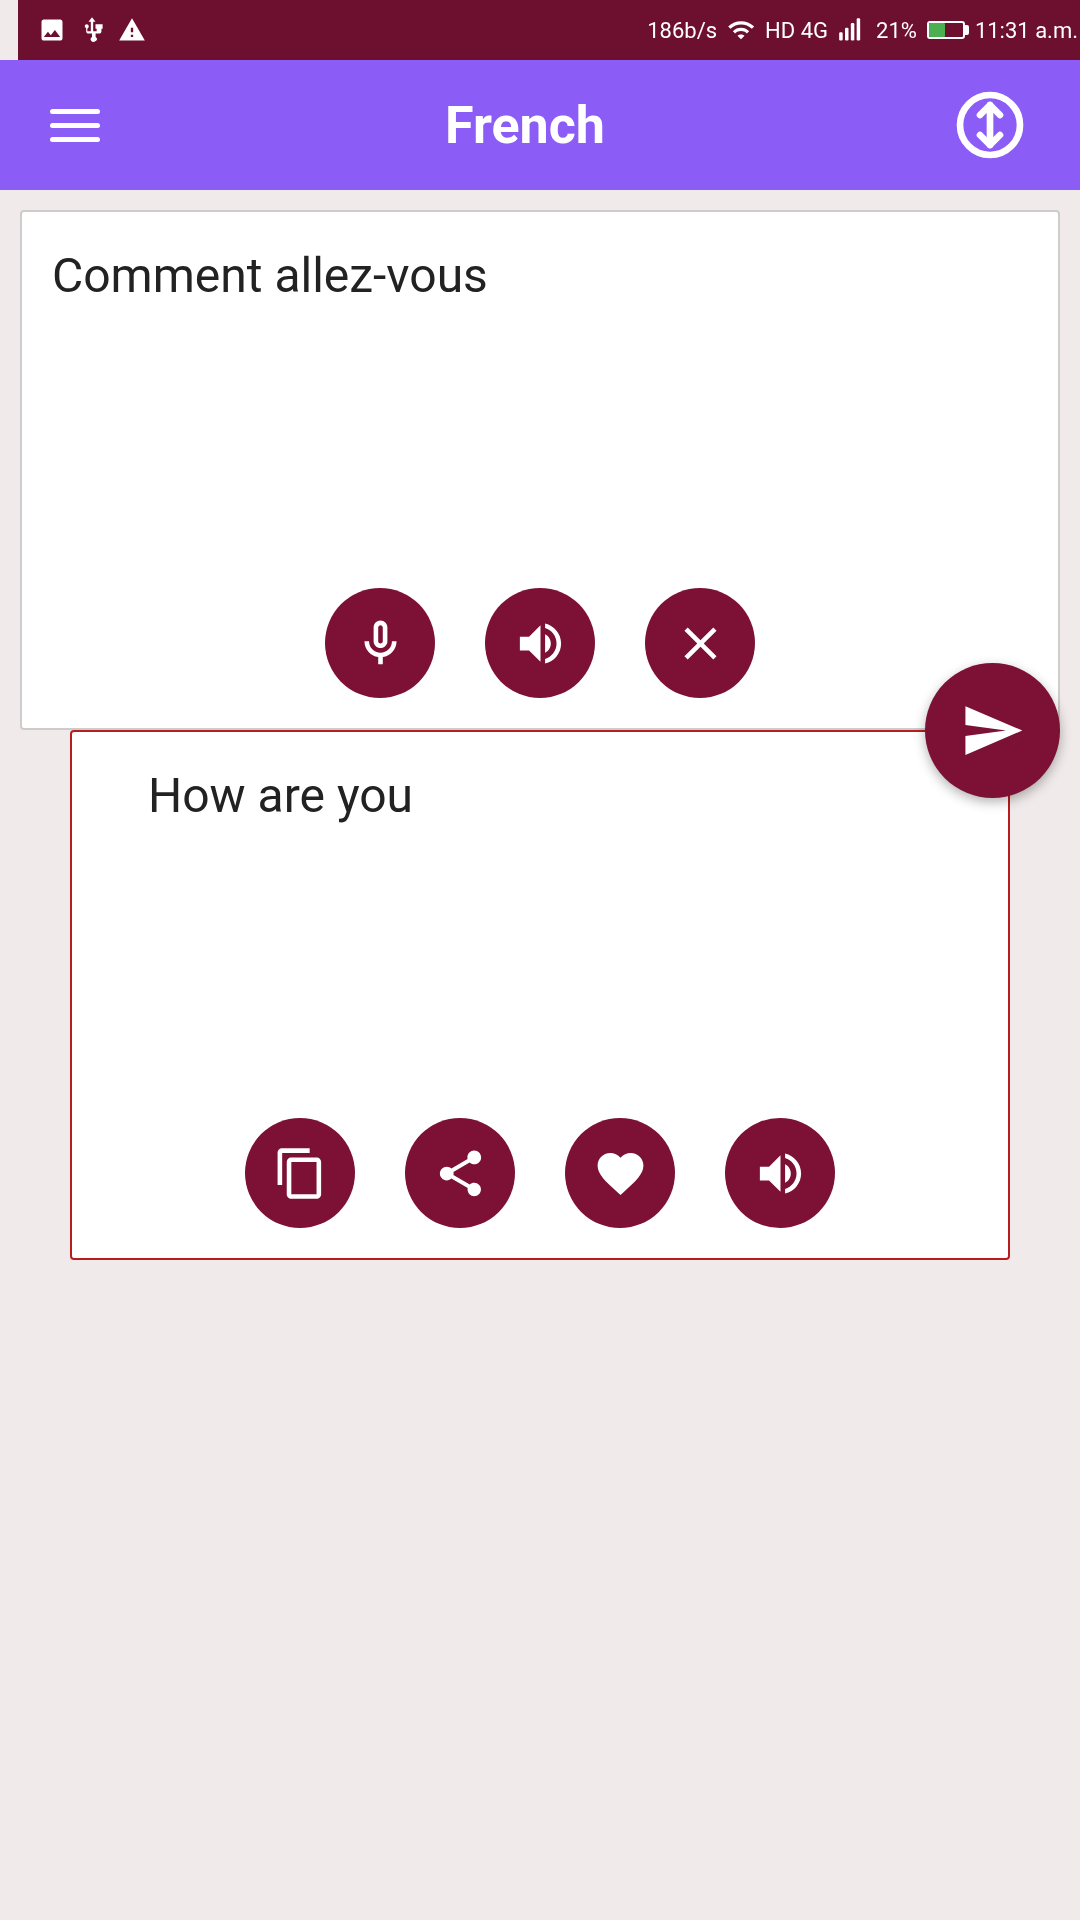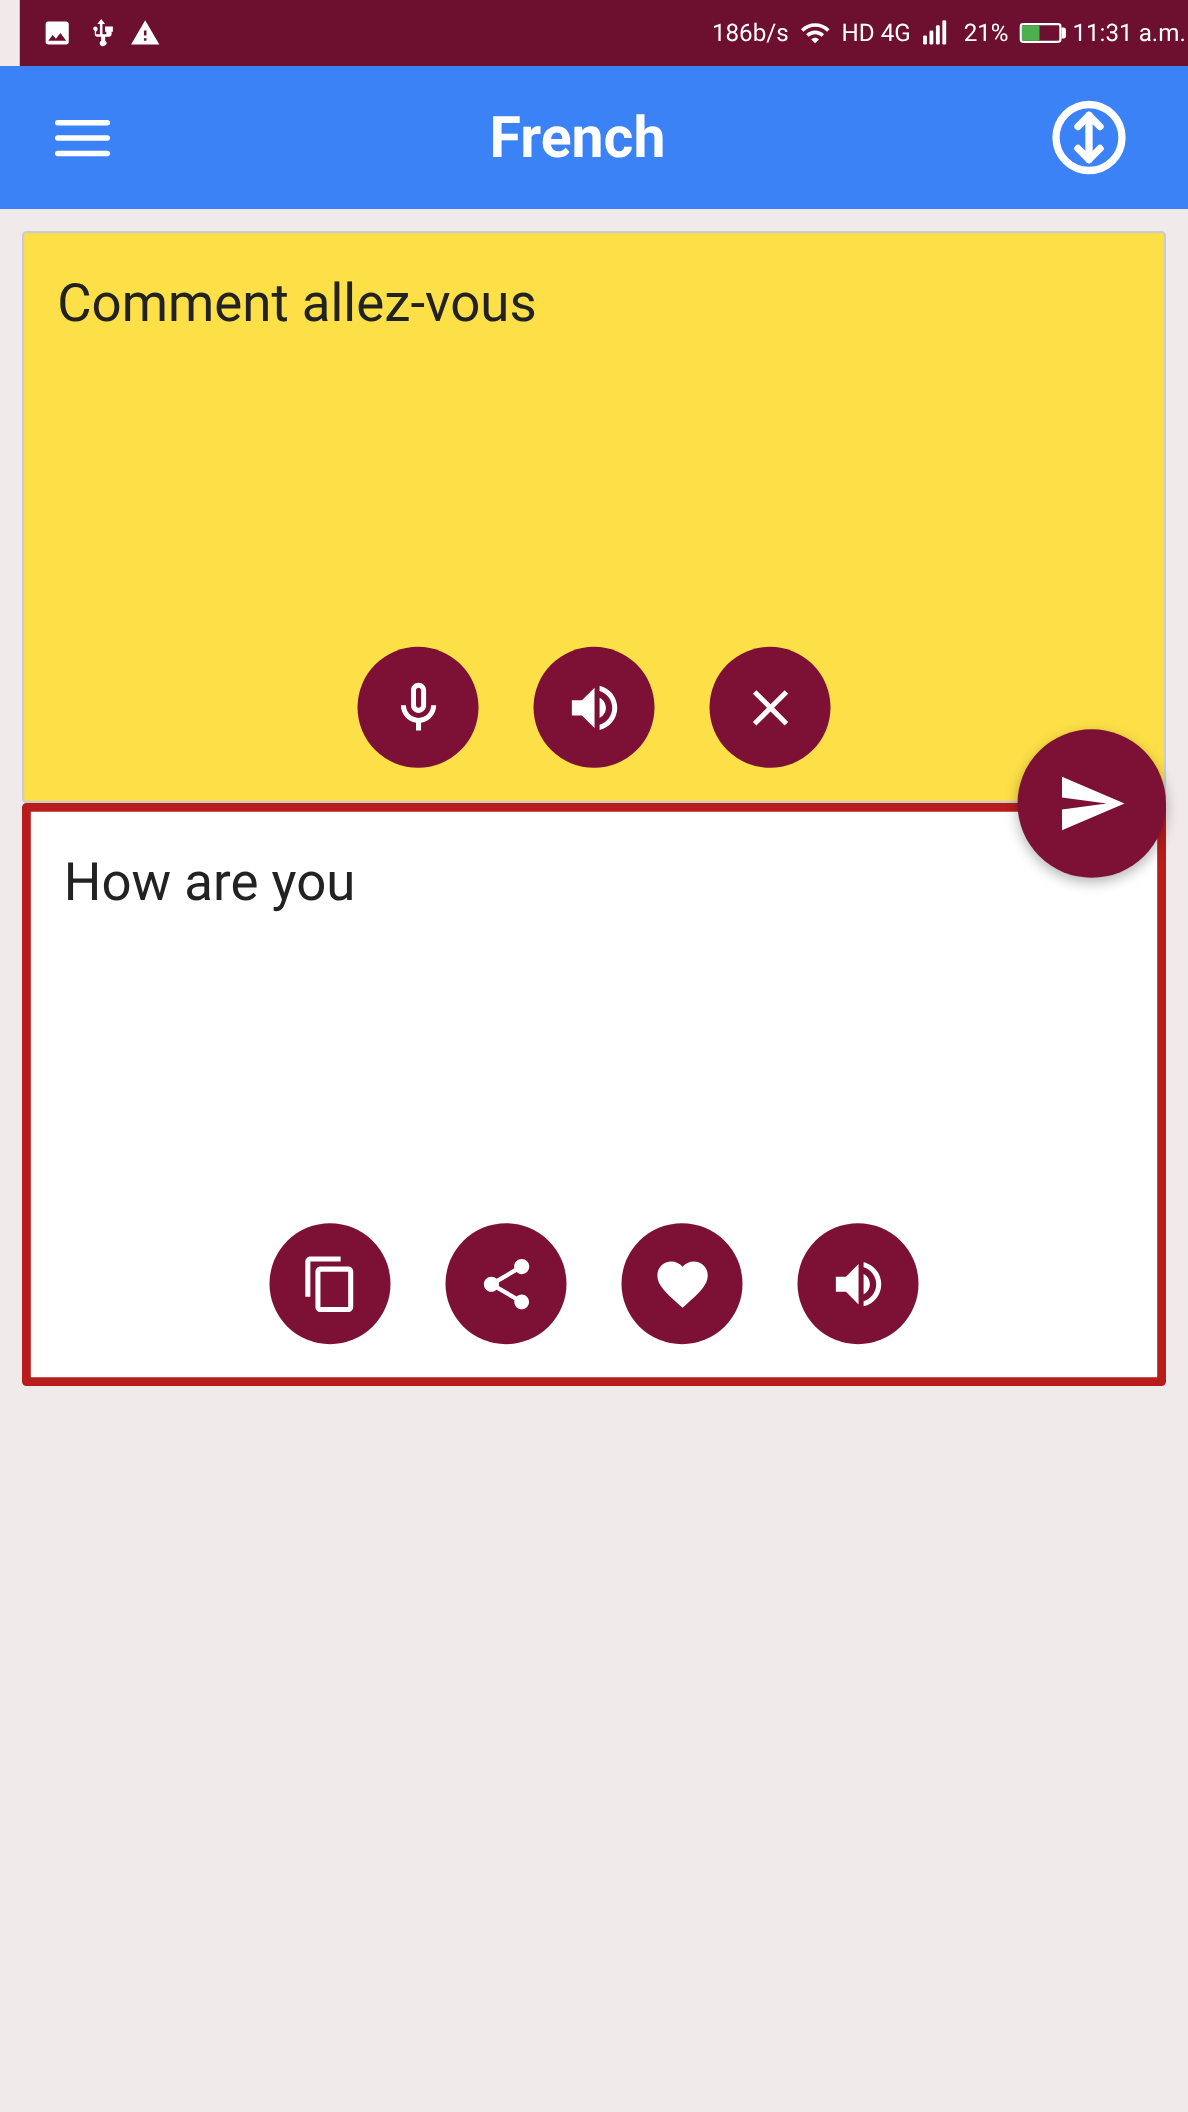--- a/index.html
+++ b/index.html
@@ -69,21 +69,21 @@
       width: 48%;
       height: 100%;
       background-color: #4caf50;
       border-radius: 1px;
     }
 
     
     .toolbar {
       width: 1080px;
       height: 130px;
-      background-color: #3b82f6;
+      background-color: #8b5cf6;
       display: flex;
       align-items: center;
       justify-content: space-between;
       padding: 0 50px;
     }
 
     .toolbar-menu-icon {
       display: flex;
       flex-direction: column;
       gap: 9px;
@@ -117,21 +117,21 @@
       height: calc(1920px - 60px - 130px);
       background-color: #f0eaea;
       display: flex;
       flex-direction: column;
     }
 
     
     .input-panel {
       width: 1040px;
       margin: 20px auto 0 auto;
-      background-color: #fde047;
+      background-color: #ffffff;
       border: 2px solid #ccc;
       border-radius: 4px;
       height: 520px;
       position: relative;
       flex-shrink: 0;
     }
 
     .input-text {
       padding: 30px 30px;
       font-size: 48px;
@@ -145,28 +145,29 @@
       left: 0;
       right: 0;
       display: flex;
       justify-content: center;
       align-items: center;
       gap: 50px;
     }
 
     
     .output-panel {
-      width: 1040px;
+      width: 940px;
       margin: 0 auto 0 auto;
       background-color: white;
-      border: 8px solid #b91c1c;
+      border: 2px solid #b91c1c;
       border-radius: 4px;
       height: 530px;
       position: relative;
       flex-shrink: 0;
+      padding-left: 46px;
     }
 
     .output-text {
       padding: 30px 30px;
       font-size: 48px;
       color: #222;
       line-height: 1.4;
     }
 
     .output-actions {

